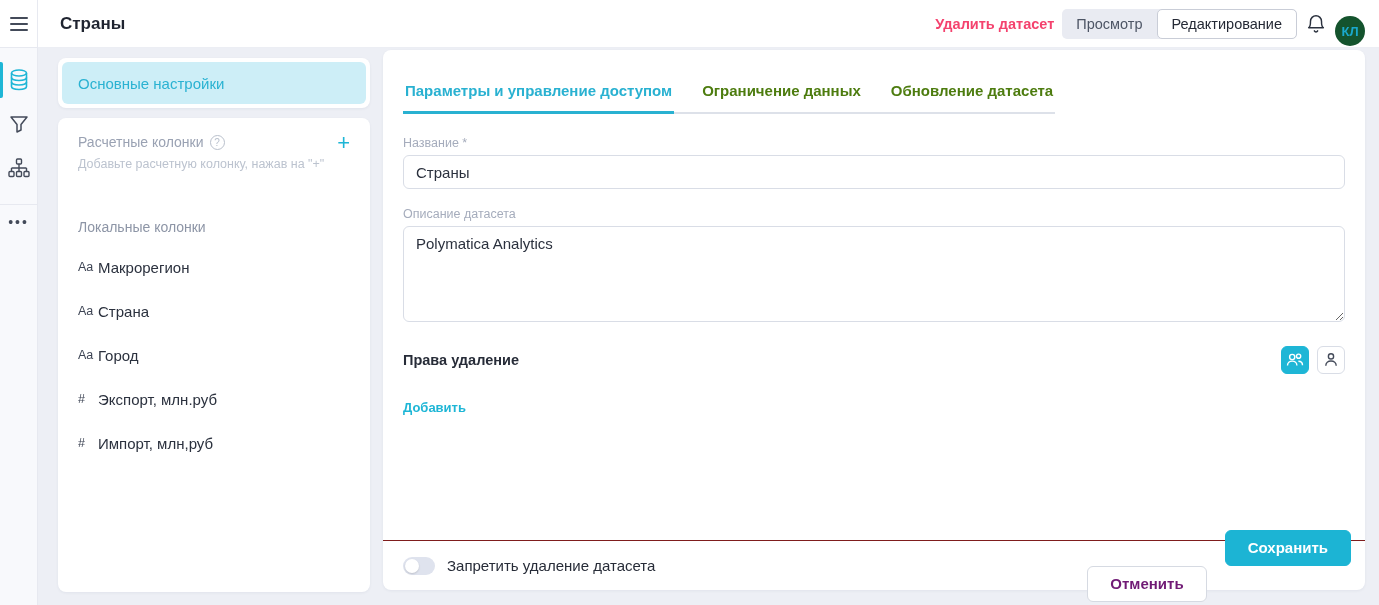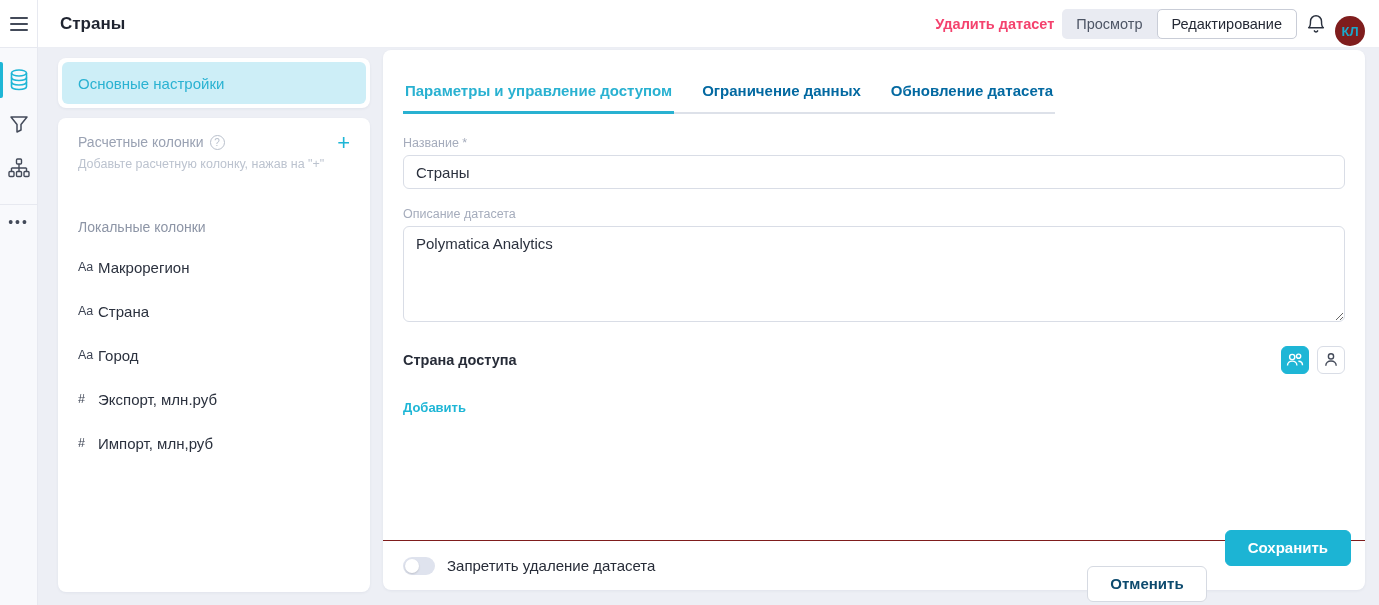--- a/index.html
+++ b/index.html
@@ -19,59 +19,59 @@
 
   
   .topbar { position:absolute; left:38px; top:0; right:0; height:48px; background:#ffffff; border-bottom:1px solid #eceef4; display:flex; align-items:center; padding:0 14px 0 22px; z-index:4; }
   .page-title { font-size:17px; font-weight:700; color:#1f2430; }
   .topbar-right { margin-left:auto; display:flex; align-items:center; gap:8px; }
   .danger-link { color:#f4426e; font-size:14.5px; font-weight:600; cursor:pointer; }
   .seg { display:flex; align-items:center; background:#e9ebf2; border-radius:5px; padding:0; height:30px; }
   .seg-btn { font-size:14.5px; padding:0 14px; height:30px; display:flex; align-items:center; border-radius:5px; color:#4d5565; cursor:pointer; white-space:nowrap; }
   .seg-btn.active { background:#ffffff; border:1px solid #c9cdd7; color:#24293537; color:#242935; font-weight:400; }
   .bell { width:22px; height:22px; cursor:pointer; }
-  .avatar { width:30px; height:30px; border-radius:50%; background:#7f1d1d; color:#1aa9cc; font-size:13px; font-weight:700; display:flex; align-items:center; justify-content:center; cursor:pointer;margin-top:15px; }
+  .avatar { width:30px; height:30px; border-radius:50%; background:#14532d; color:#1aa9cc; font-size:13px; font-weight:700; display:flex; align-items:center; justify-content:center; cursor:pointer;margin-top:15px; }
 
   
   .side-card1 { position:absolute; left:58px; top:58px; width:312px; height:50px; background:#ffffff; border-radius:8px; box-shadow:0 1px 3px rgba(40,50,80,.06); padding:4px; z-index:2; }
   .side-card1 .hl { height:100%; background:#cdeef7; border-radius:6px; display:flex; align-items:center; padding-left:16px; color:#2ab2d2; font-size:15px; cursor:pointer; }
   .side-card2 { position:absolute; left:58px; top:118px; width:312px; height:474px; background:#ffffff; border-radius:8px; box-shadow:0 1px 3px rgba(40,50,80,.06); padding:16px 14px 16px 20px; z-index:2; }
   .calc-head { display:flex; align-items:flex-start; }
   .calc-title { color:#9aa2b3; font-size:14px; display:flex; align-items:center; gap:6px; }
   .help-ic { width:15px; height:15px; border:1px solid #b9c0cc; border-radius:50%; color:#b9c0cc; font-size:10px; display:inline-flex; align-items:center; justify-content:center; }
   .plus-btn { margin-left:auto; color:#1eb6d6; font-size:22px; line-height:18px; font-weight:400; cursor:pointer; padding:0 6px; }
   .calc-hint { color:#bcc3cf; font-size:12.5px; margin-top:5px; }
   .local-title { color:#8d95a6; font-size:14px; margin-top:48px; }
   .col-list { margin-top:10px; }
   .col-item { display:flex; align-items:center; gap:2px; height:44px; cursor:pointer; font-size:15px; color:#2b313e; }
   .col-type { color:#3d4454; font-size:12.5px; min-width:18px; }
 
   
   .main-card { position:absolute; left:383px; top:50px; width:982px; height:540px; background:#ffffff; border-radius:8px; box-shadow:0 1px 3px rgba(40,50,80,.06); display:flex; flex-direction:column; z-index:2; }
   .tabs { margin:26px 20px 0 20px; display:flex; gap:26px; border-bottom:2px solid #dde1e9; width:fit-content; }
-  .tab { font-size:15px; font-weight:600; color:#0369a1; padding:6px 2px 12px 2px; cursor:pointer; white-space:nowrap; }
+  .tab { font-size:15px; font-weight:600; color:#4d7c0f; padding:6px 2px 12px 2px; cursor:pointer; white-space:nowrap; }
   .tab.active { color:#29b1d1; border-bottom:3px solid #29b1d1; margin-bottom:-2px; }
   .form { padding:4px 20px; }
   .f-label { color:#a5acbc; font-size:12.5px; margin-top:18px; margin-bottom:5px; }
   .f-input { width:100%; height:34px; border:1px solid #d9dde6; border-radius:6px; padding:0 12px; font-size:15px; color:#2b313e; font-family:"Liberation Sans", sans-serif; outline:none; background:#fff; }
   .f-textarea { width:100%; height:96px; border:1px solid #d9dde6; border-radius:6px; padding:8px 12px; font-size:15px; color:#2b313e; font-family:"Liberation Sans", sans-serif; outline:none; resize:vertical; background:#fff; }
   .access-row { display:flex; align-items:center; margin-top:20px; }
   .access-label { font-size:14.5px; font-weight:700; color:#272c38; }
   .access-btns { margin-left:auto; display:flex; gap:8px; }
   .sq-btn { width:28px; height:28px; border-radius:6px; display:flex; align-items:center; justify-content:center; cursor:pointer; }
   .sq-btn.teal { background:#1eb6d6; border:1px solid #1eb6d6; }
   .sq-btn.white { background:#ffffff; border:1px solid #d9dde6; }
   .add-link { color:#1eb6d6; font-size:13px; font-weight:600; margin-top:26px; width:fit-content; cursor:pointer; }
   .card-footer { margin-top:auto; border-top:1px solid #7f1d1d; height:50px; display:flex; align-items:center; padding:0 14px 0 20px; }
   .toggle { width:32px; height:18px; border-radius:9px; background:#dfe3ee; position:relative; cursor:pointer; flex:0 0 auto; }
   .toggle .knob { position:absolute; left:2px; top:2px; width:14px; height:14px; border-radius:50%; background:#ffffff; box-shadow:0 1px 2px rgba(0,0,0,.15); }
   .toggle-label { font-size:15px; color:#272c38; margin-left:12px; }
   .footer-btns { margin-left:auto; display:flex; gap:18px; }
   .btn { height:36px; padding:0 22px; border-radius:6px; font-size:15px; font-weight:600; display:flex; align-items:center; justify-content:center; cursor:pointer; font-family:"Liberation Sans", sans-serif; }
-  .btn.ghost { background:#ffffff; border:1px solid #d6dae2; color:#0c4a6e;margin-top:36px; }
+  .btn.ghost { background:#ffffff; border:1px solid #d6dae2; color:#701a75;margin-top:36px; }
   .btn.primary { background:#1cb4d4; border:1px solid #1cb4d4; color:#ffffff; }
 </style>
 </head>
 <body>
 
 <div class="rail">
   <div class="rail-top">
     <div class="burger">
         <span></span>
         <span></span>
@@ -169,21 +169,21 @@
   </div>
 
   <div class="form">
     <div class="f-label">Название *</div>
     <input class="f-input" value="Страны" style="">
 
     <div class="f-label">Описание датасета</div>
     <textarea class="f-textarea" style="">Polymatica Analytics</textarea>
 
     <div class="access-row">
-      <div class="access-label">Страна доступа</div>
+      <div class="access-label">Права удаление</div>
       <div class="access-btns">
         <div class="sq-btn teal">
           <svg width="18" height="16" viewBox="0 0 18 16" fill="none" stroke="#ffffff" stroke-width="1.4">
             <circle cx="6.2" cy="5" r="2.6"></circle>
             <circle cx="12.6" cy="4.2" r="2.1"></circle>
             <path d="M1.5 13.5 c0 -2.6 2.1 -4.4 4.7 -4.4 s4.7 1.8 4.7 4.4"></path>
             <path d="M12.4 9.3 c2.3 0 4.1 1.6 4.1 3.9"></path>
           </svg>
         </div>
         <div class="sq-btn white">

